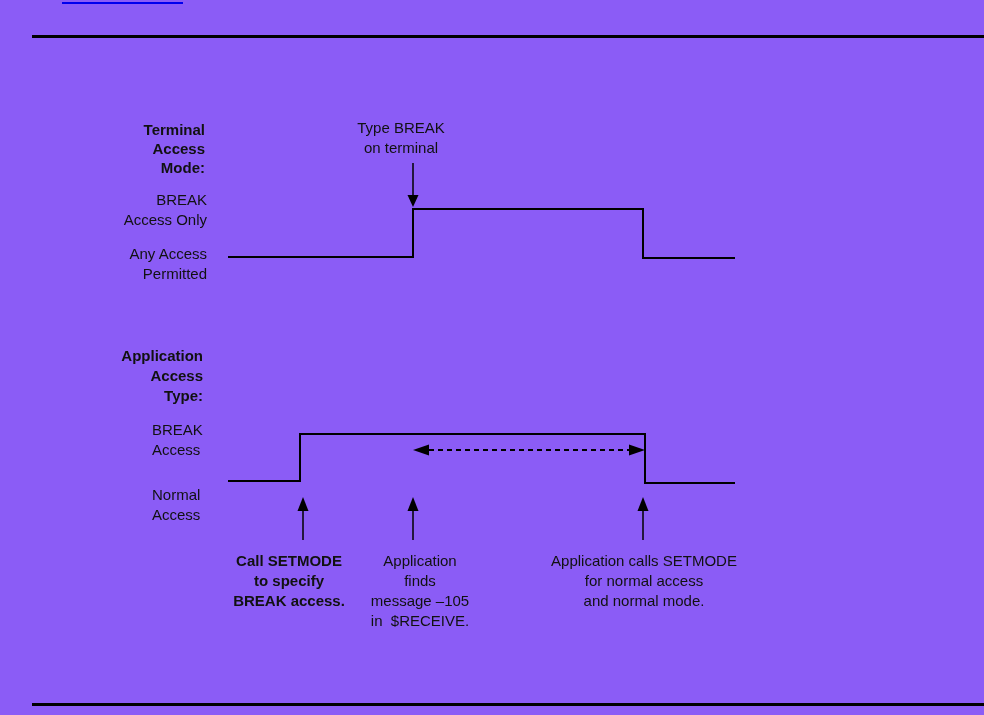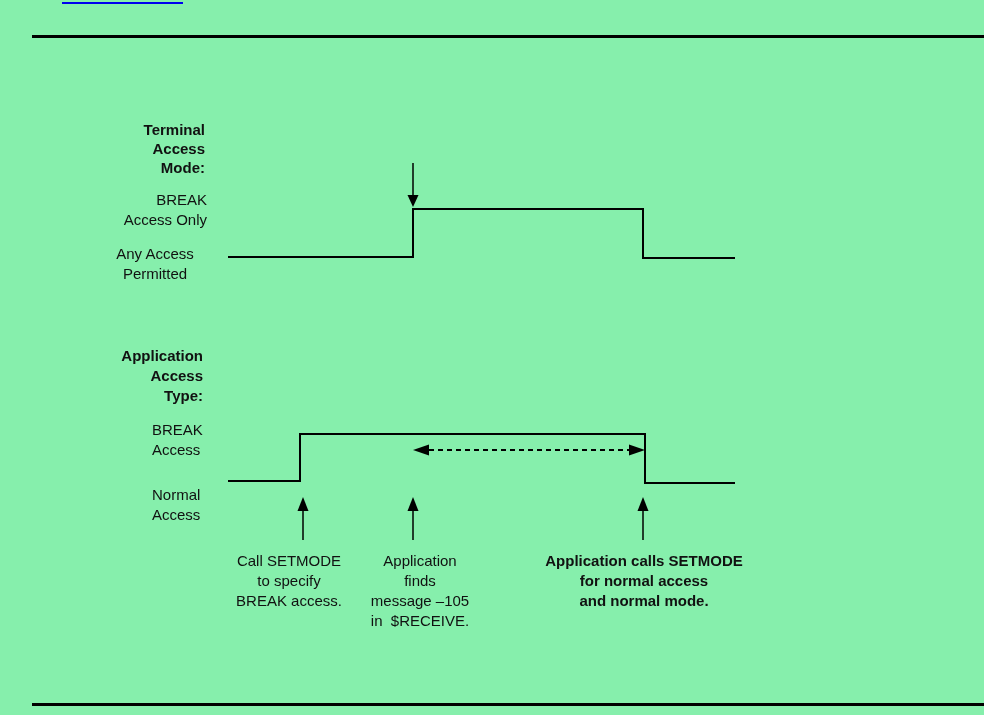--- a/index.html
+++ b/index.html
@@ -1,19 +1,19 @@
 <!DOCTYPE html>
 <html><head>
 <meta charset="utf-8">
 <style>
   html,body{margin:0;padding:0;background:#fff;}
   #page{
     position:relative;
     width:984px;height:715px;
-    background:#86efac;
+    background:#8b5cf6;
     font-family:"Liberation Sans", sans-serif;
     color:#000;
     overflow:hidden;
   }
   .txt{
     position:absolute;
     font-size:15px;
     line-height:20px;
     white-space:pre-wrap;
     color:#111;
@@ -22,31 +22,31 @@
   .r{text-align:right;}
   .c{text-align:center;}
   .l{text-align:left;}
   .rule{position:absolute;background:#000;}
   .linkline{position:absolute;background:#0000ee;}
   svg{position:absolute;left:0;top:0;}
 
   
   #d1-title   {left:80px; top:120px; width:125px; line-height:19px;}
   #d1-high    {left:103px;top:190px; width:104px;}
-  #d1-low     {left:103px;top:244px; width:104px;text-align:center;}
+  #d1-low     {left:103px;top:244px; width:104px;}
   #d1-event   {left:340px;top:118px; width:122px;}
 
   
   #d2-title   {left:80px; top:346px; width:123px;}
   #d2-high    {left:152px;top:420px; width:90px;}
   #d2-low     {left:152px;top:473px; width:90px;margin-top:12px;}
   #d2-span    {left:430px;top:465px; width:206px;}
-  #d2-ev0     {left:227px;top:551px; width:124px;}
+  #d2-ev0     {left:227px;top:551px; width:124px;font-weight:bold;}
   #d2-ev1     {left:358px;top:551px; width:124px;}
-  #d2-ev2     {left:542px;top:551px; width:204px;font-weight:bold;}
+  #d2-ev2     {left:542px;top:551px; width:204px;}
 </style>
 </head>
 <body>
 
 <div id="page">
 
   <div class="linkline" style="left:62px;top:2px;width:121px;height:2px;"></div>
 
   <div class="rule" style="left:32px;top:35px;width:952px;height:3px;"></div>
   <div class="rule" style="left:32px;top:703px;width:952px;height:3px;"></div>
@@ -54,20 +54,22 @@
   <div id="d1-title" class="txt bold r">Terminal
 Access
 Mode:</div>
 
   <div id="d1-high" class="txt r">BREAK
 Access Only</div>
 
   <div id="d1-low" class="txt r">Any Access
 Permitted</div>
 
+  <div id="d1-event" class="txt c">Type BREAK
+on terminal</div>
 
   <div id="d2-title" class="txt bold r">Application
 Access
 Type:</div>
 
   <div id="d2-high" class="txt l">BREAK
 Access</div>
 
   <div id="d2-low" class="txt l">Normal
 Access</div>

